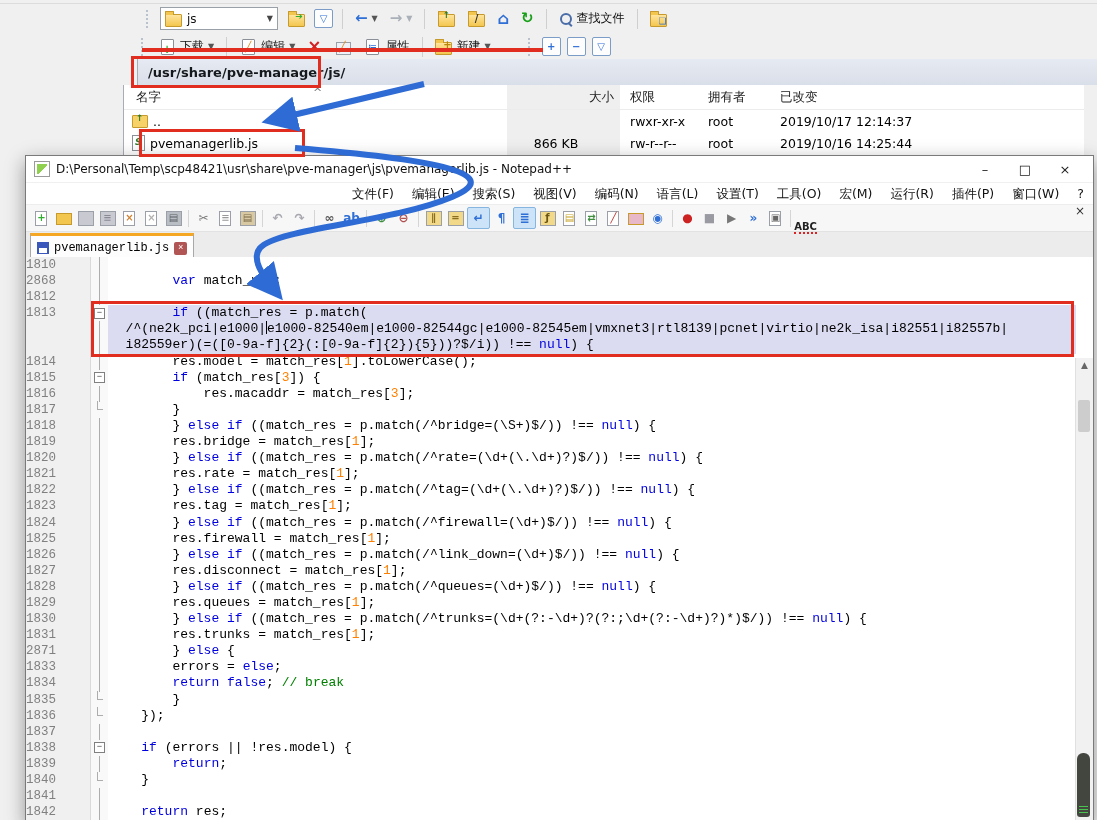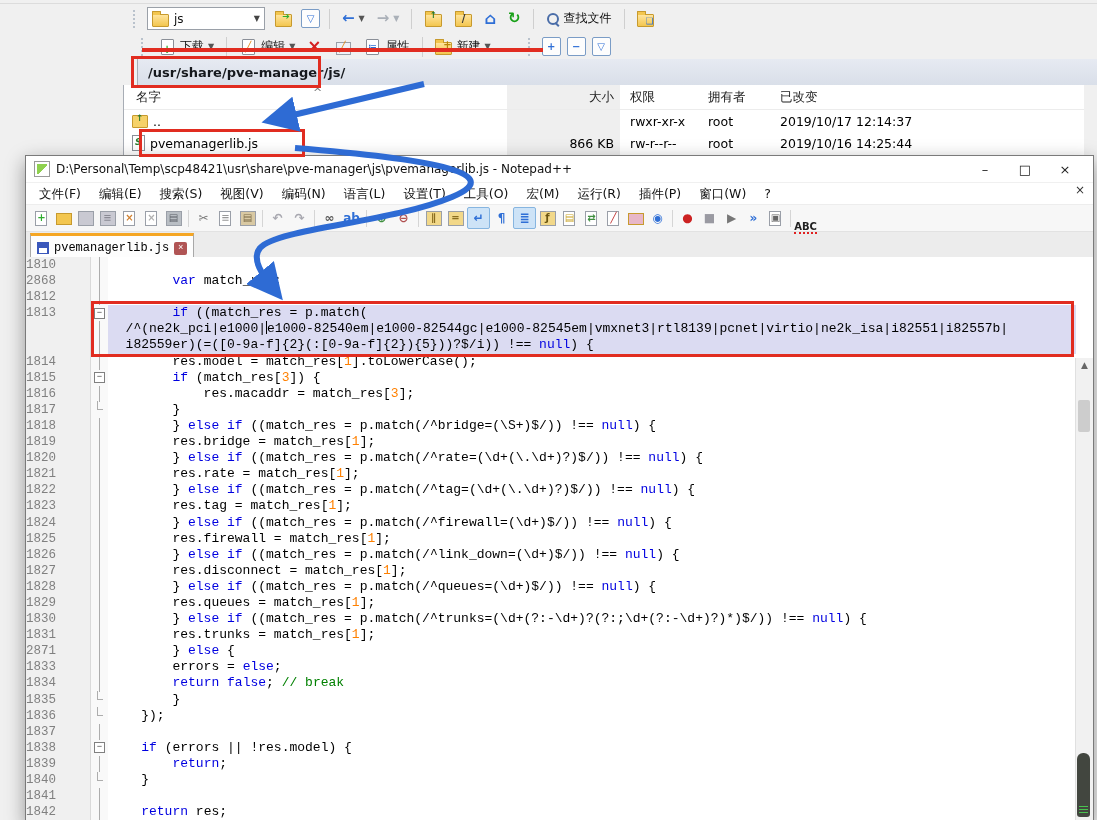--- a/index.html
+++ b/index.html
@@ -1,21 +1,21 @@
 <!DOCTYPE html>
 <html><head>
 <meta charset="utf-8">
 <style>
   html,body{margin:0;padding:0;background:#555;}
   .stage{position:relative;width:1097px;height:820px;background:#f0f0f0;overflow:hidden;
          font-family:"DejaVu Sans","Liberation Sans",sans-serif;font-size:12px;color:#000;}
   
   .topline{position:absolute;left:0;top:3px;width:100%;height:1px;background:#dcdcdc;}
   .wsrow{position:absolute;display:flex;align-items:center;gap:6px;}
-  .wsrow1{left:133px;top:4px;height:29px;}
+  .wsrow1{left:146px;top:4px;height:29px;}
   .wsrow2{left:141px;top:34px;height:25px;}
   .grip{width:4px;height:18px;border-left:2px dotted #b9c2cc;margin-right:2px;}
   .sepv{width:1px;height:20px;background:#cfcfcf;margin:0 3px;}
   .tbtn{display:flex;align-items:center;gap:4px;padding:2px 3px;border-radius:2px;}
   .caret{font-size:8px;color:#555;}
   
   .fd{position:relative;width:15px;height:11px;background:linear-gradient(#ffe49c,#f3c64f);
       border:1px solid #c79a2e;border-radius:1px;margin-top:3px;display:inline-block;}
   .fd::before{content:"";position:absolute;left:-1px;top:-4px;width:7px;height:3px;
       background:#f3c64f;border:1px solid #c79a2e;border-bottom:none;border-radius:1px 1px 0 0;}
@@ -43,36 +43,36 @@
       border-left:1px solid #a8adb5;}
   .sizeband{position:absolute;left:383px;top:0;width:113px;height:70px;background:#efefef;}
   .fgrid{position:relative;display:grid;grid-template-columns:368px 128px 78px 72px auto;align-items:center;}
   .fhead{height:24px;border-bottom:1px solid #ececec;font-size:12.5px;color:#222;}
   .fhead .hc{padding-left:10px;}
   .fhead .hc.name{padding-left:12px;}
   .fhead .hc.size{text-align:right;padding-right:6px;}
   .frow{height:22px;font-size:12.5px;}
   .frow .cell{padding-left:10px;white-space:nowrap;}
   .frow .cell.name{padding-left:8px;display:flex;align-items:center;gap:5px;}
-  .frow .cell.size{text-align:right;padding-right:6px;padding-left:0;}
+  .frow .cell.size{text-align:center;padding-left:0;}
   .sortmark{position:absolute;left:189px;top:1px;font-size:11px;color:#777;}
   .icon-folder-up{position:relative;width:14px;height:11px;background:#f6d269;border:1px solid #c79a2e;border-radius:1px;}
   .icon-folder-up::after{content:"↑";position:absolute;left:3px;top:-3px;font-size:9px;font-weight:bold;color:#2c7a2c;}
   .icon-js-file{position:relative;width:11px;height:14px;background:#fff;border:1px solid #8a8f98;}
   .icon-js-file::after{content:"S";position:absolute;left:2px;top:1px;font-size:9px;font-style:italic;font-weight:bold;color:#2c7a2c;}
   
   .npp{position:absolute;left:25px;top:155px;width:1067px;height:665px;background:#fff;
        border:1px solid #7a7a7a;box-shadow:0 6px 18px rgba(0,0,0,.38);z-index:10;}
   .titlebar{position:relative;height:26px;background:#fff;display:flex;align-items:center;padding:0 8px;border-bottom:1px solid #f0f0f0;}
   .nppico{position:relative;width:14px;height:14px;background:#fff;border:1px solid #9a9a9a;margin-right:6px;}
   .nppico::after{content:"";position:absolute;inset:2px;background:linear-gradient(135deg,#8fd14f 0 55%,#ffffff 55%);}
   .titletext{font-size:12px;color:#111;white-space:nowrap;overflow:hidden;}
   .winctl{margin-left:auto;display:flex;align-items:center;gap:0;}
   .winbtn{width:40px;height:24px;display:flex;align-items:center;justify-content:center;font-size:13px;color:#222;}
-  .menubar{height:21px;background:#fff;display:flex;align-items:flex-start;padding-left:4px;border-bottom:1px solid #ededed;}
+  .menubar{height:21px;background:#fff;display:flex;align-items:flex-end;padding-left:20px;border-bottom:1px solid #ededed;flex-direction:column;}
   .menuitem{padding:0 9px;font-size:12.5px;color:#111;line-height:21px;}
   .menuclose{margin-left:auto;margin-right:8px;font-size:12px;color:#333;}
   .npptb{height:26px;background:#f7f7f7;border-bottom:1px solid #e2e2e2;display:flex;align-items:center;padding-left:5px;gap:1px;}
   .ticon{position:relative;width:21px;height:20px;display:flex;align-items:center;justify-content:center;border-radius:2px;}
   .ticon.pressed{background:#cde3f7;border:1px solid #86b5e0;}
   .ticon .tg{font-size:12px;font-weight:bold;line-height:1;}
   .ticon .basepg{position:absolute;left:4px;top:3px;width:10px;height:13px;background:#fff;border:1px solid #9a9fa8;}
   .ticon .basefd{position:absolute;left:3px;top:5px;width:14px;height:10px;background:#f3c64f;border:1px solid #c79a2e;}
   .ticon .basesq{position:absolute;left:3px;top:3px;width:14px;height:13px;border:1px solid #9a9fa8;}
   .ticon .ovt{position:relative;z-index:2;font-size:10px;font-weight:bold;line-height:1;}

